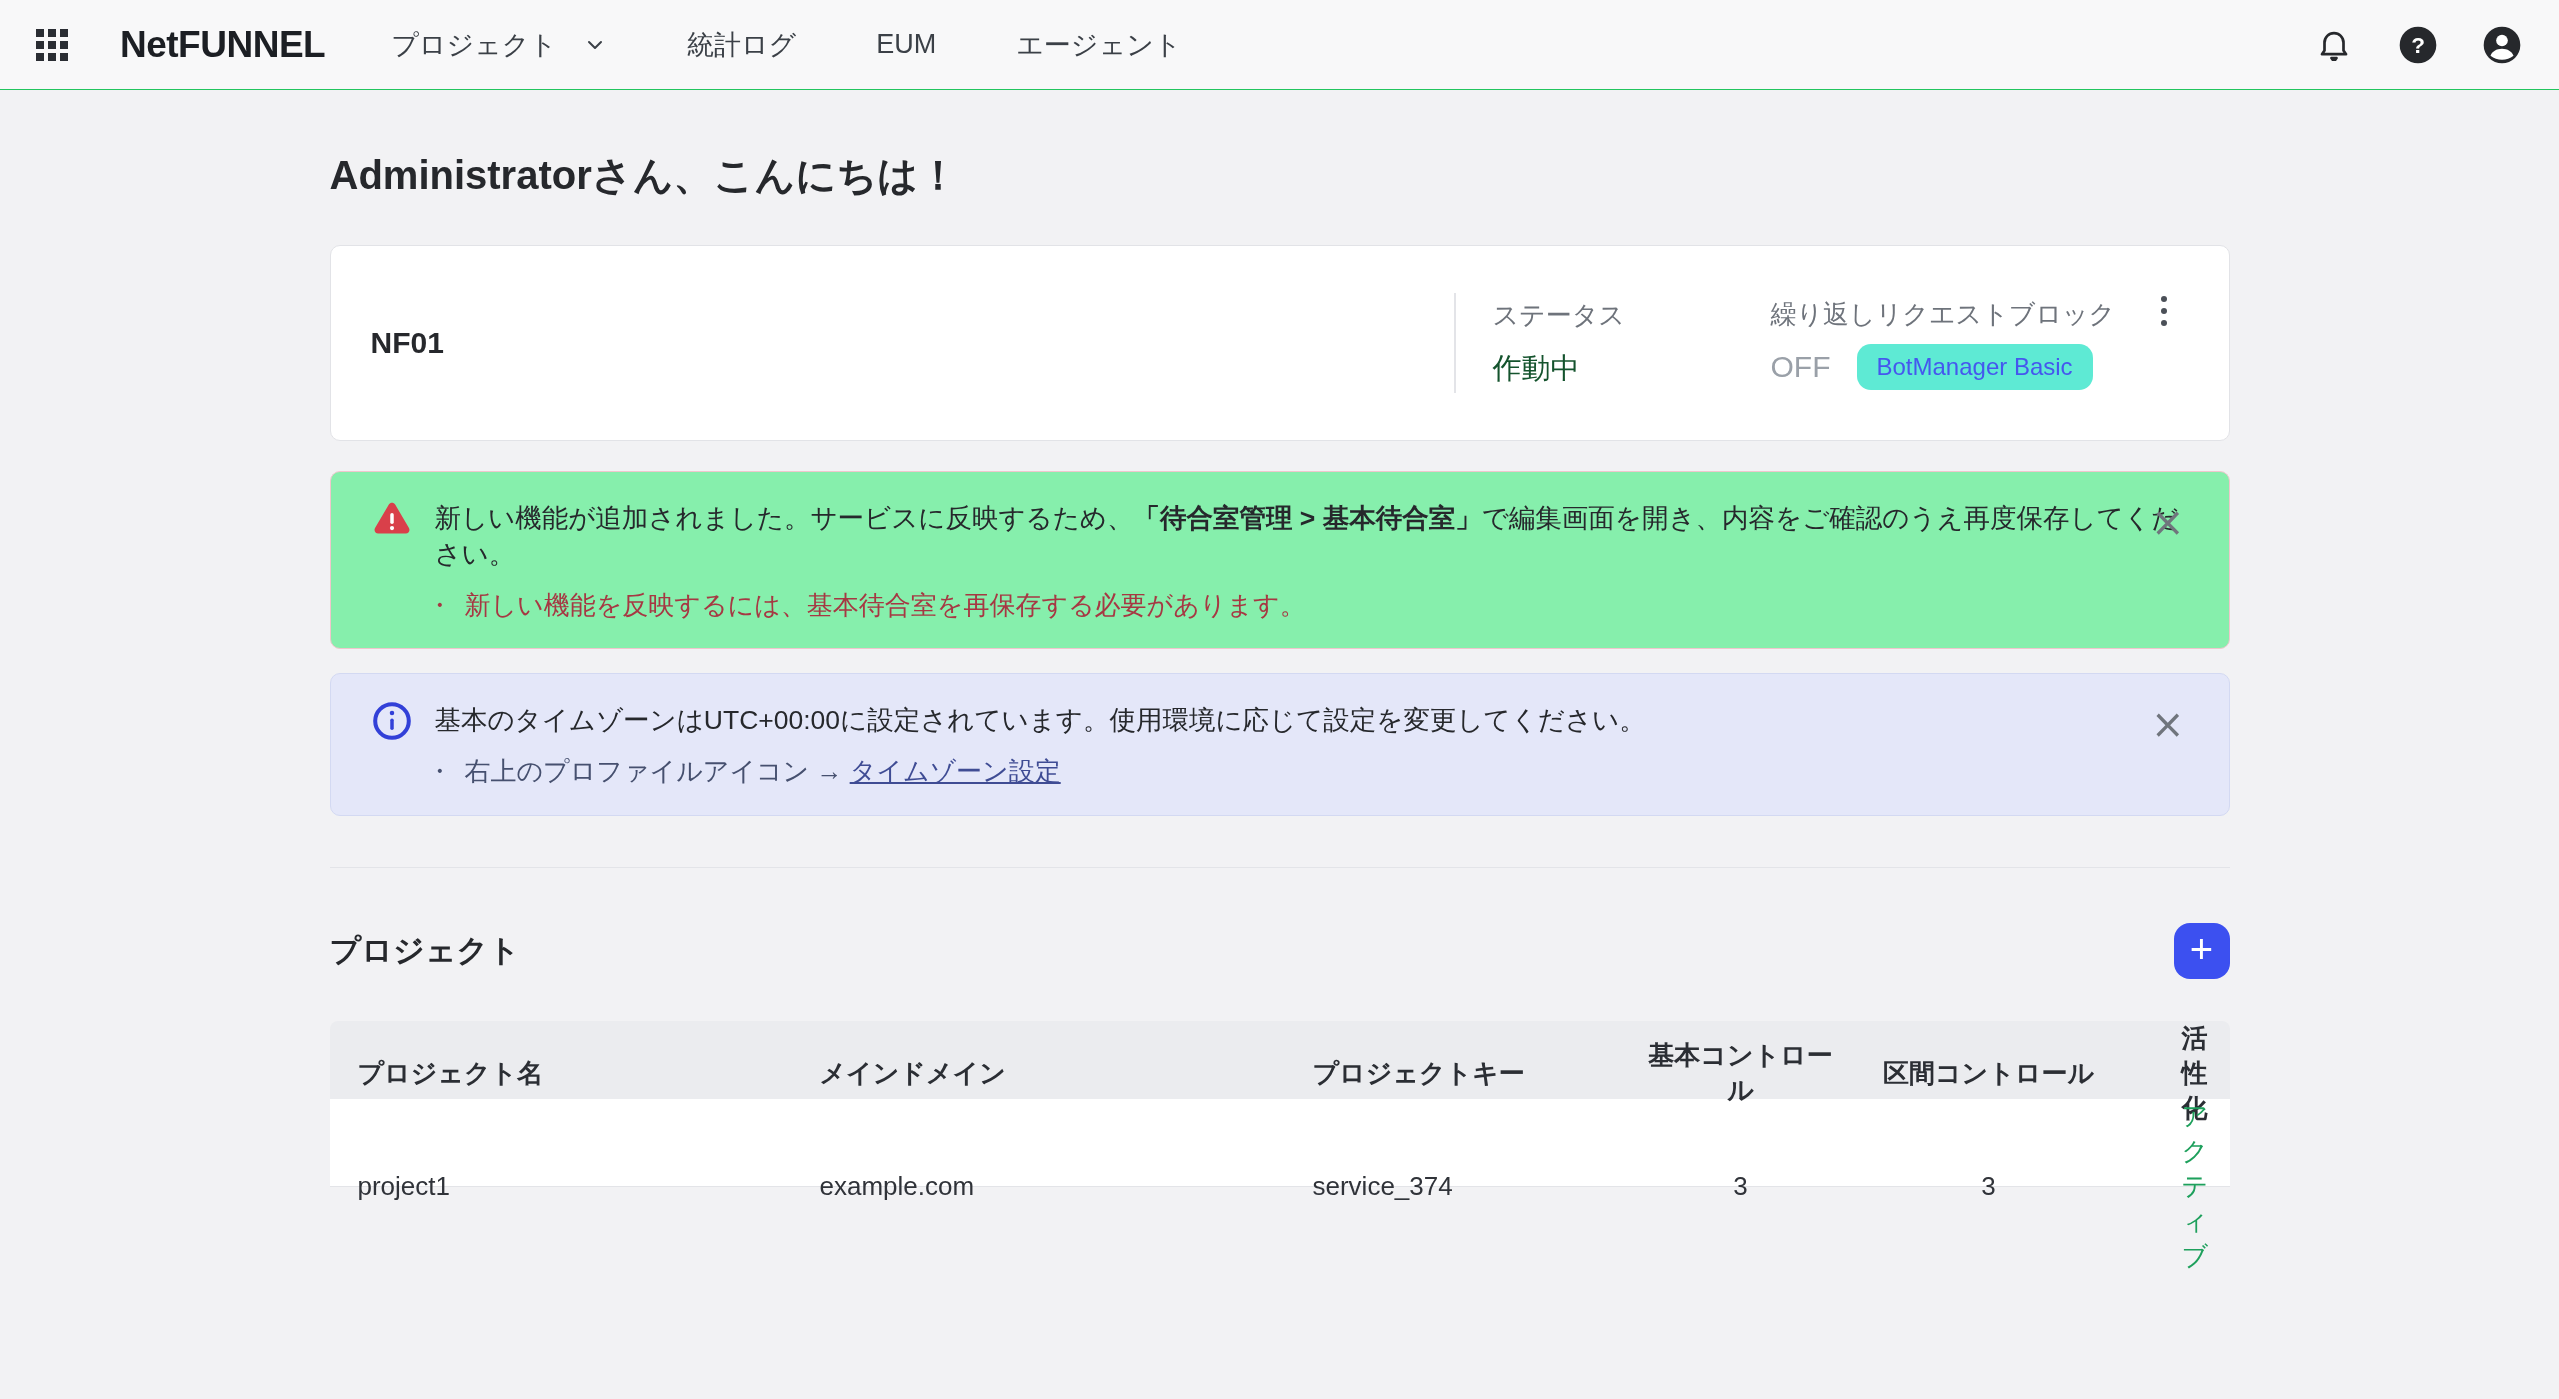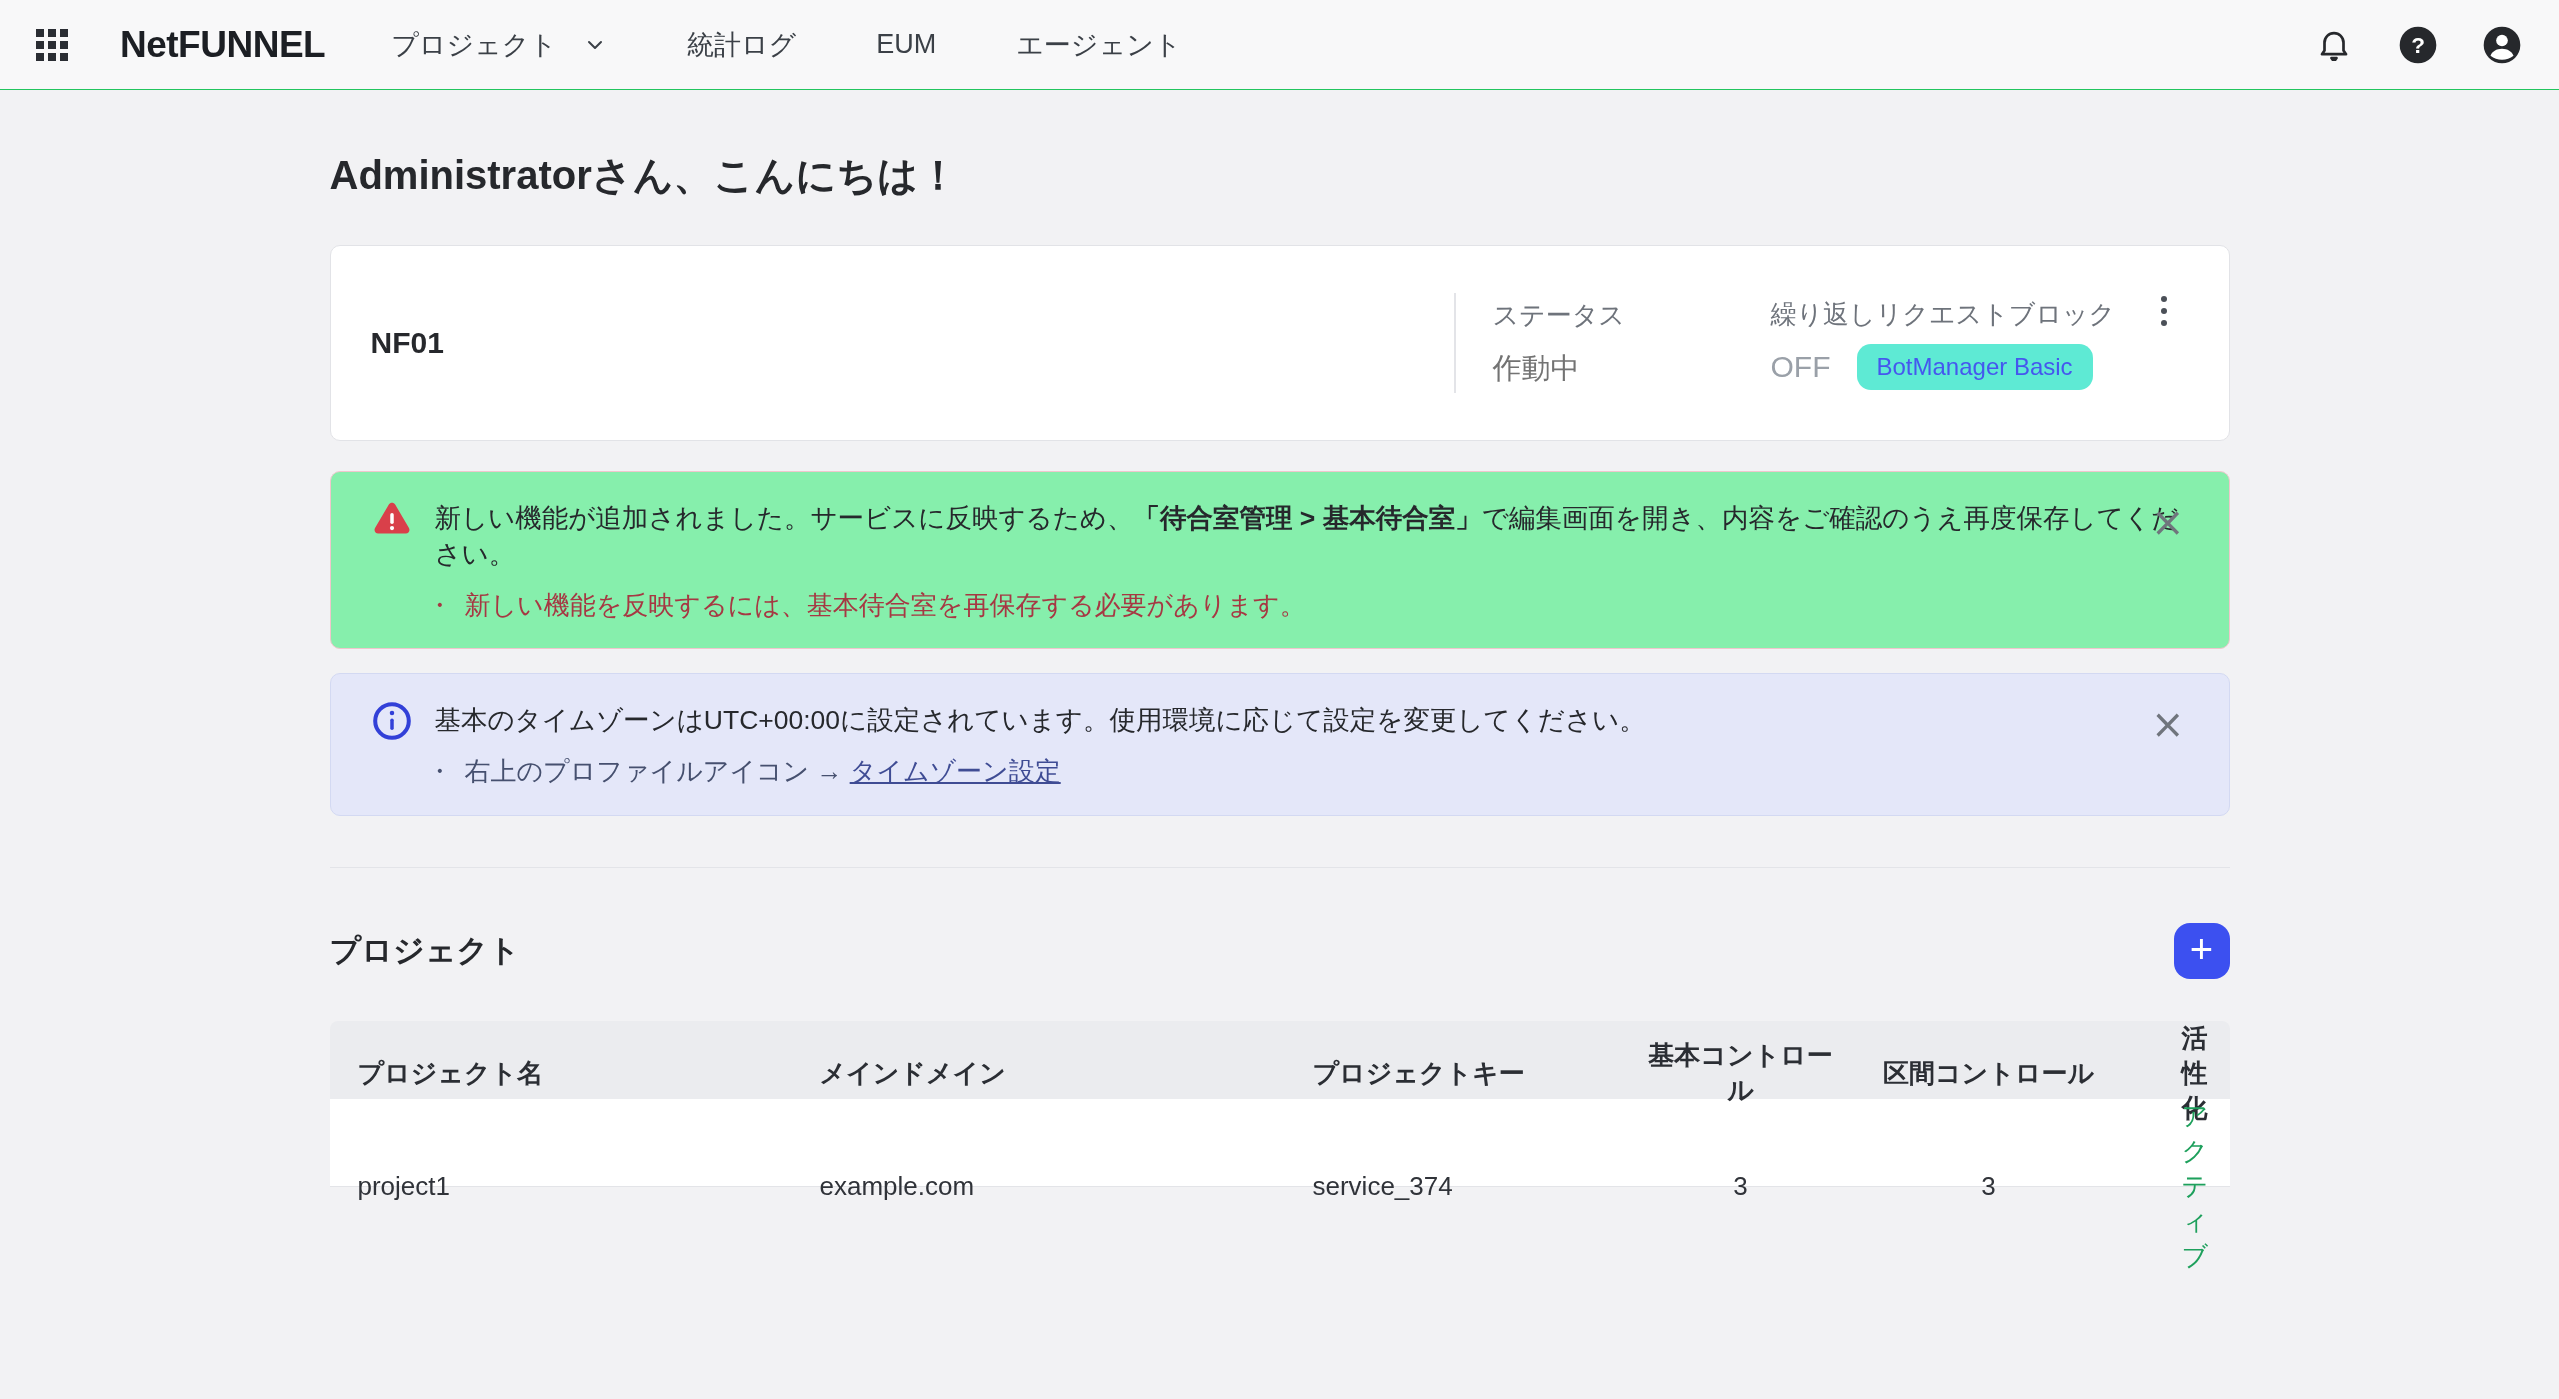--- a/index.html
+++ b/index.html
@@ -37,21 +37,21 @@
   .status-card {
     margin-top: 42px; height: 196px;
     background: #ffffff; border: 1px solid #e2e3e7; border-radius: 10px;
     display: flex; align-items: center; position: relative;
   }
   .nf-name { padding-left: 40px; font-size: 30px; font-weight: 600; color: #26282c; }
   .card-right { margin-left: auto; display: flex; align-items: center; width: 775px; }
   .vdiv { width: 2px; height: 100px; background: #e3e4e8; flex: none; }
   .status-col { padding-left: 37px; width: 315px; }
   .field-label { font-size: 26px; color: #6e737b; }
-  .status-value { margin-top: 16px; font-size: 29px; font-weight: 500; color: #737373; }
+  .status-value { margin-top: 16px; font-size: 29px; font-weight: 500; color: #14532d; }
   .block-row { display: flex; align-items: center; margin-top: 12px; }
   .off-value { font-size: 30px; color: #9aa0a8; }
   .badge { margin-left: 26px; background: #5eead4; color: #4557ee; font-size: 24px; padding: 9px 20px; border-radius: 14px; white-space: nowrap; }
   .kebab { position: absolute; right: 58px; top: 46px; display: flex; flex-direction: column; gap: 6px; padding: 4px; cursor: pointer; }
   .kebab i { width: 6px; height: 6px; border-radius: 50%; background: #4b5058; display: block; }
 
   
   .alert { border-radius: 10px; padding: 26px 40px; position: relative; display: flex; align-items: flex-start; }
   .alert.warning { margin-top: 30px; background: #86efac; border: 1px solid #f0c6cc; }
   .alert.info { margin-top: 24px; background: #e4e7f9; border: 1px solid #d3d9f2; }

